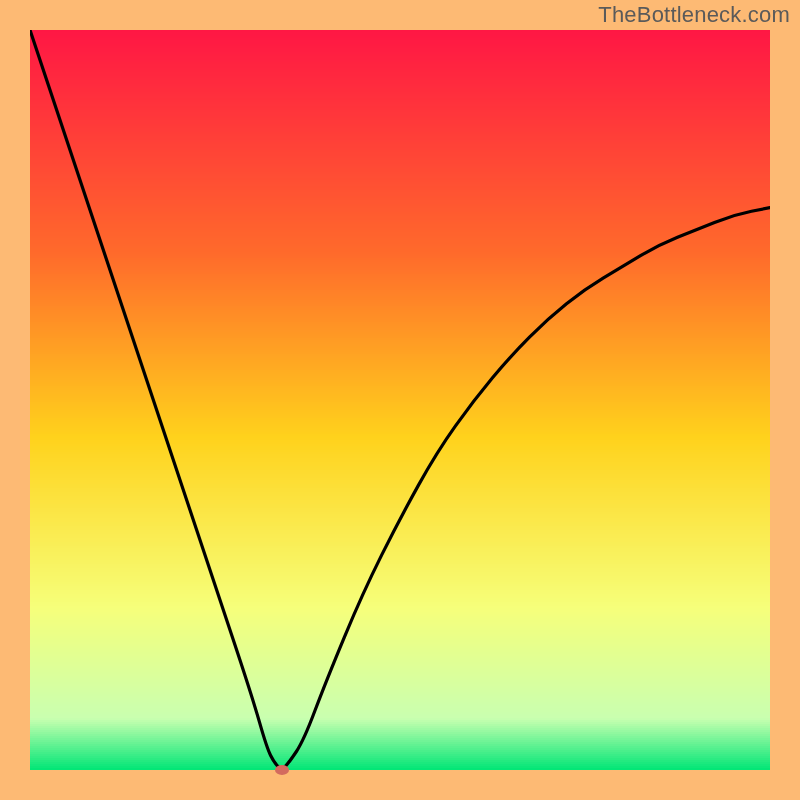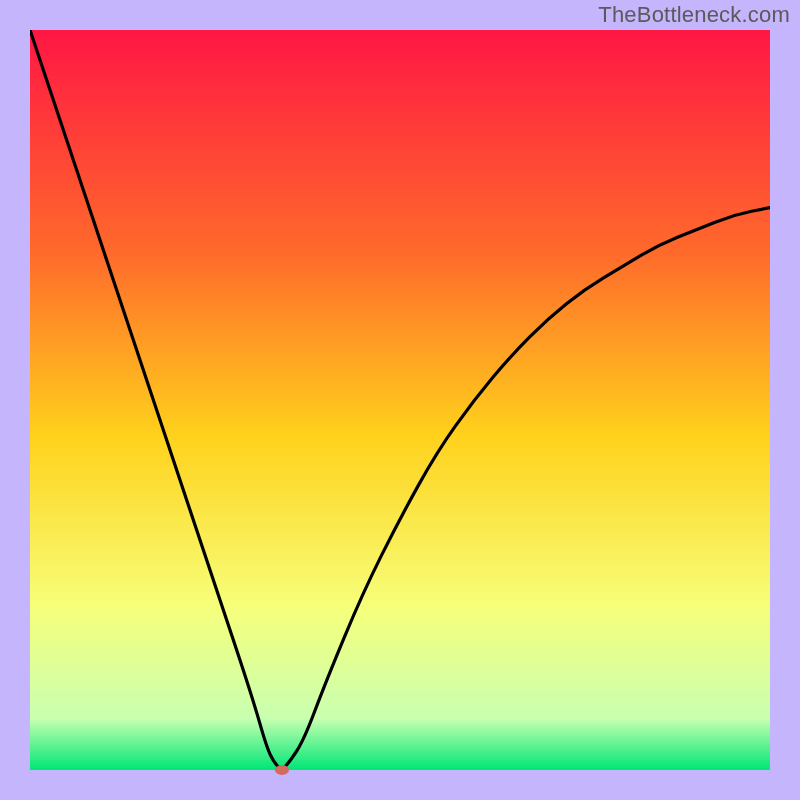--- a/index.html
+++ b/index.html
@@ -8,21 +8,21 @@
     width: 800px;
     height: 800px;
     background: #000;
     font-family: Arial, Helvetica, sans-serif;
     overflow: hidden;
   }
   .frame {
     position: relative;
     width: 800px;
     height: 800px;
-    background: #c4b5fd;
+    background: #fdba74;
   }
   .watermark {
     position: absolute;
     top: 2px;
     right: 10px;
     color: #5a5a5a;
     font-size: 22px;
     font-weight: 500;
     letter-spacing: 0.2px;
     z-index: 10;

